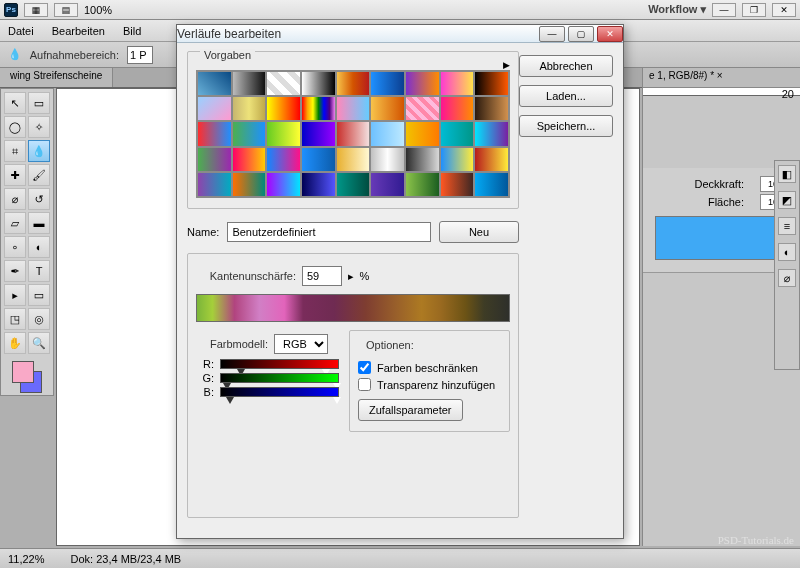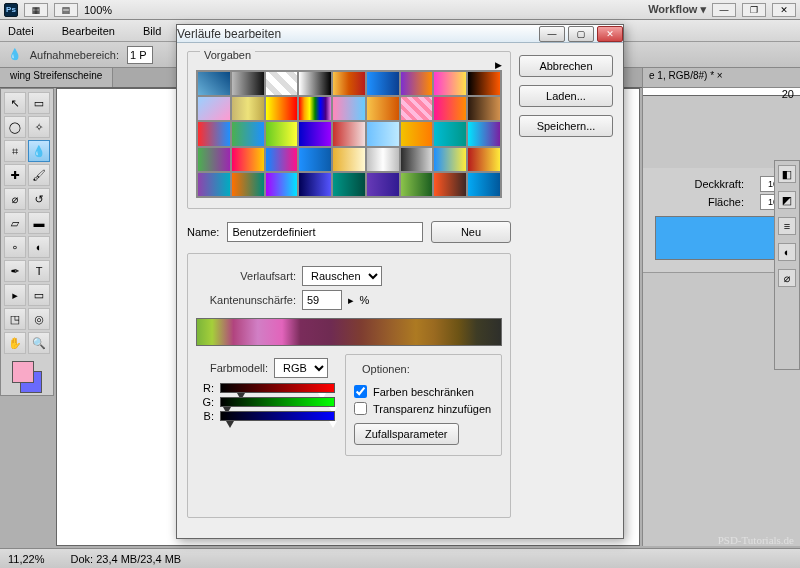--- a/index.html
+++ b/index.html
@@ -3,21 +3,21 @@
 <meta charset="utf-8">
 <style>
 *{box-sizing:border-box;margin:0;padding:0;font-family:"Segoe UI",Tahoma,sans-serif;font-size:11px;color:#000}
 body{background:#b0b0b0;width:800px;height:568px;overflow:hidden;position:relative}
 .app-frame{position:absolute;inset:0;background:#b0b0b0}
 .titlebar{height:20px;background:linear-gradient(#eee,#dcdcdc);display:flex;align-items:center;padding:0 4px;gap:6px;border-bottom:1px solid #888}
 .ps-icon{width:14px;height:14px;background:#062845;border:1px solid #0a1a26;border-radius:2px;display:flex;align-items:center;justify-content:center;color:#8cc9ff;font-weight:bold;font-size:8px}
 .tb-spacer{flex:1}
 .wf{font-weight:600;color:#444}
 .tb-btn{width:24px;height:14px;border:1px solid #999;background:#eee;display:flex;align-items:center;justify-content:center;font-size:9px}
-.menubar{height:22px;background:linear-gradient(#e8e8e8,#d5d5d5);display:flex;align-items:center;padding:0 8px;gap:28px;border-bottom:1px solid #9a9a9a}
+.menubar{height:22px;background:linear-gradient(#e8e8e8,#d5d5d5);display:flex;align-items:center;padding:0 8px;gap:18px;border-bottom:1px solid #9a9a9a}
 .optbar{height:26px;background:linear-gradient(#d4d4d4,#c3c3c3);border-bottom:1px solid #888;display:flex;align-items:center;padding:0 8px;gap:8px}
 .optlabel{color:#333}
 .optinput{width:26px;height:18px;background:#fff;border:1px solid #777;padding:0 2px}
 .doctabs{height:20px;background:#a9a9a9;display:flex;border-bottom:1px solid #666}
 .doctab{padding:2px 10px;background:#b9b9b9;border-right:1px solid #888;font-size:10px}
 .toolcol{position:absolute;left:0;top:88px;width:54px;background:#cfcfcf;border:1px solid #888;padding:2px}
 .toolrow{display:flex}
 .tool{width:24px;height:22px;border:1px solid #bbb;background:linear-gradient(#e9e9e9,#d4d4d4);margin:1px;display:flex;align-items:center;justify-content:center;font-size:11px}
 .tool.sel{background:linear-gradient(#bfe3ff,#8cc9f0);border-color:#3a8ac7}
 .swatches{margin-top:6px;display:flex;flex-direction:column;align-items:center}
@@ -34,21 +34,21 @@
 .layer-thumb{margin:6px;height:44px;background:#3fa9f5;border:1px solid #777}
 .sidecol{position:absolute;right:0;top:160px;width:26px;height:210px;background:#c7c7c7;border:1px solid #8a8a8a;display:flex;flex-direction:column;align-items:center;padding-top:4px;gap:8px}
 .sideicon{width:18px;height:18px;border:1px solid #999;background:#ddd;display:flex;align-items:center;justify-content:center}
 .statusbar{position:absolute;left:0;right:0;bottom:0;height:20px;background:linear-gradient(#dcdcdc,#c8c8c8);border-top:1px solid #888;display:flex;align-items:center;padding:0 8px;gap:26px;font-size:10px}
 .dialog{position:absolute;left:176px;top:24px;width:448px;height:515px;background:#eee;border:1px solid #666;box-shadow:2px 3px 10px rgba(0,0,0,.35)}
 .dlg-title{height:18px;background:linear-gradient(#fefefe,#e0ecf5);display:flex;align-items:center;padding:0 0;border-bottom:1px solid #a5b8c6}
 .dlg-title .t{font-size:12px;color:#333}
 .dlg-title .sp{flex:1}
 .winbtn{width:26px;height:16px;margin-left:3px;border:1px solid #777;background:linear-gradient(#fafafa,#d5d5d5);display:flex;align-items:center;justify-content:center;border-radius:2px;font-size:9px}
 .winbtn.close{background:linear-gradient(#f29f9f,#cf4747);border-color:#9a2b2b;color:#fff}
-.dlg-body{display:flex;padding:8px 10px 10px 10px;gap:8px;height:calc(100% - 28px)}
+.dlg-body{display:flex;padding:8px 10px 10px 10px;gap:0;height:calc(100% - 28px)}
 .leftcol{flex:1;display:flex;flex-direction:column}
 .fieldset{border:1px solid #bcbcbc;border-radius:2px;padding:8px 8px 10px 8px;background:#ececec}
 .fs-legend{font-size:11px;color:#333;margin:-14px 0 6px 4px;background:#ececec;display:inline-block;padding:0 4px}
 .preset-head{display:flex;align-items:center}
 .preset-head .arrow{margin-left:auto;font-size:9px}
 .preset-grid{width:100%;height:128px;border:1px solid #8a8a8a;background:#fff;display:grid;grid-template-columns:repeat(9,1fr);grid-template-rows:repeat(5,1fr);}
 .sw-cell{border:1px solid #8a8a8a}
 .name-row{display:flex;align-items:center;margin:12px 0 10px 0;gap:8px}
 .name-row input{flex:1;height:20px;border:1px solid #7a7a7a;background:#fff;padding:0 4px}
 .btn{height:22px;min-width:80px;background:linear-gradient(#fafafa,#e2e2e2);border:1px solid #7a7a7a;border-radius:3px;padding:0 10px;font-size:11px}
@@ -264,24 +264,20 @@
         </div>
 
         <div class="name-row">
           <span>Name:</span>
           <input value="Benutzerdefiniert" style="">
           <button class="btn">Neu</button>
         </div>
 
         <div class="fieldset" style="flex:1">
           <div class="row">
-            <label>Verlaufsart:</label>
-            <select><option>Rauschen</option></select>
-          </div>
-          <div class="row">
             <label>Kantenunschärfe:</label>
             <input class="small" style="width: 40px;" value="59">
             <span>▸</span>
             <span>%</span>
           </div>
           <div class="noise-preview"></div>
 
           <div class="lowhalf">
             <div style="flex:1">
               <div class="row">

